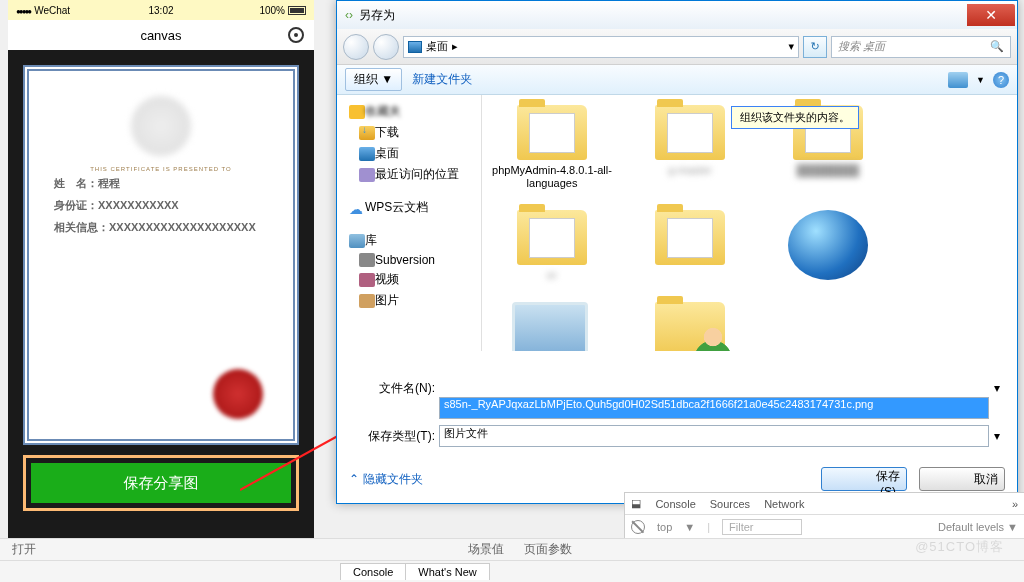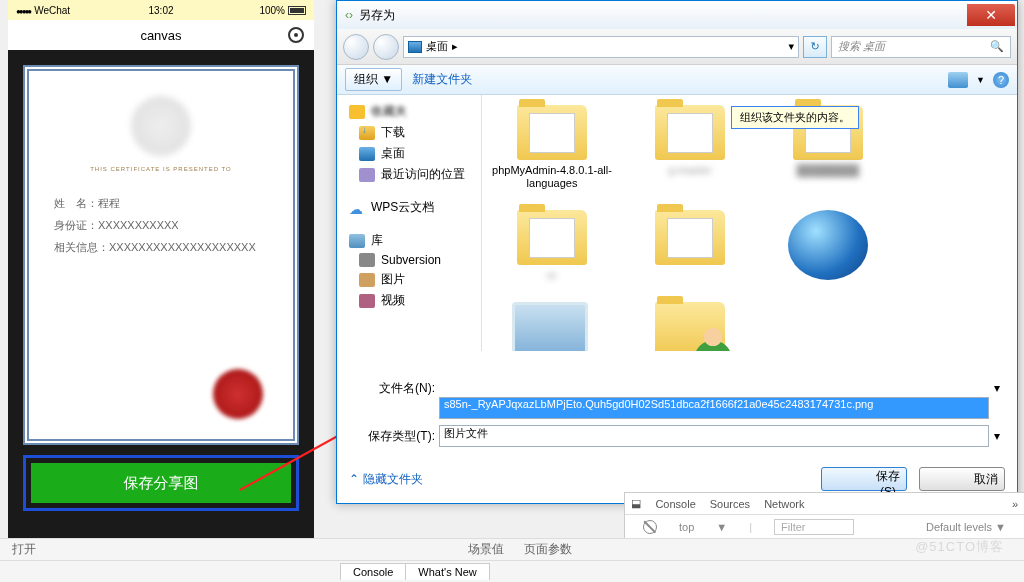--- a/index.html
+++ b/index.html
@@ -10,23 +10,23 @@
 .statusbar { height: 20px; background: #fef9c3; display: flex; justify-content: space-between; align-items: center; padding: 0 8px; font-size: 10px; }
 .dots::before { content: "●●●●●"; letter-spacing: -2px; font-size: 8px; }
 .titlebar { height: 30px; background: #fff; display: flex; align-items: center; justify-content: center; position: relative; font-size: 13px; }
 .target-icon { position: absolute; right: 10px; width: 16px; height: 16px; border: 2px solid #333; border-radius: 50%; display: flex; align-items: center; justify-content: center; }
 .target-icon::after { content: ""; width: 4px; height: 4px; background: #333; border-radius: 50%; }
 .phone-body { padding: 15px; }
 .certificate { background: #fff; border: 6px double #6b8bb5; padding: 15px 15px 30px; text-align: center; position: relative; height: 380px; }
 .cert-badge { width: 60px; height: 60px; background: radial-gradient(circle,#eee,#ddd); border-radius: 50%; margin: 10px auto; filter: blur(3px); }
 .cert-title { font-size: 28px; color: #a08050; letter-spacing: 6px; margin: 10px 0 2px; }
 .cert-sub { font-size: 6px; color: #a08050; letter-spacing: 1px; }
-.cert-info { text-align: left; margin-top: 20px; font-size: 11px; color: #666; line-height: 22px; padding-left: 10px; }
+.cert-info { text-align: left; font-size: 11px; color: #666; line-height: 22px; padding-left: 10px; font-weight: bold; }
 .cert-seal { position: absolute; bottom: 20px; right: 30px; width: 50px; height: 50px; background: radial-gradient(circle,#d03030,#a01010); border-radius: 50%; filter: blur(2px); }
-.share-btn-wrap { border: 3px solid #1d4ed8; padding: 5px; margin-top: 10px; }
+.share-btn-wrap { border: 3px solid #fdba74; padding: 5px; margin-top: 10px; }
 .share-btn { background: #1aad19; color: #fff; text-align: center; height: 40px; line-height: 40px; font-size: 15px; }
 
 
 .arrow { position: absolute; left: 240px; top: 380px; width: 200px; height: 120px; pointer-events: none; }
 .arrow line { stroke: #ff2020; stroke-width: 2; }
 .arrow polygon { fill: #ff2020; }
 
 
 .dialog { position: absolute; left: 336px; top: 0; width: 682px; background: #fff; border: 1px solid #0078d7; box-shadow: 0 0 10px rgba(0,0,0,.3); }
 .dlg-header { height: 28px; background: linear-gradient(#fff,#e8f0f8); display: flex; align-items: center; padding: 0 2px 0 8px; }
@@ -42,21 +42,21 @@
 .search-mag { margin-left: auto; color: #4080c0; font-style: normal; }
 .dlg-toolbar { height: 30px; background: linear-gradient(#f8fcff,#e0f0fc); border-bottom: 1px solid #c0d8e8; display: flex; align-items: center; padding: 0 8px; font-size: 12px; }
 .tb-btn { padding: 2px 8px; border: 1px solid #a0c0e0; border-radius: 2px; background: linear-gradient(#fff,#e0f0ff); margin-right: 10px; }
 .tb-link { color: #1060c0; }
 .tb-right { margin-left: auto; display: flex; gap: 8px; align-items: center; }
 .view-ico { width: 20px; height: 16px; background: linear-gradient(#a0d0f0,#4090d0); border-radius: 2px; }
 .help-ico { width: 16px; height: 16px; background: radial-gradient(circle,#80c0f0,#3080d0); border-radius: 50%; color: #fff; font-size: 11px; display: flex; align-items: center; justify-content: center; }
 .tooltip { position: absolute; left: 370px; top: 105px; background: #ffffe0; border: 1px solid #3b82f6; padding: 3px 8px; font-size: 11px; z-index: 5; margin-left: 24px; }
 .dlg-body { display: flex; height: 256px; }
 .tree { width: 145px; border-right: 1px solid #e0e0e0; padding: 6px 4px; font-size: 12px; overflow: hidden; }
-.tree-item { display: flex; align-items: center; gap: 6px; padding: 2px 4px 2px 18px; white-space: nowrap; }
+.tree-item { display: flex; align-items: center; padding: 2px 4px 2px 18px; white-space: nowrap; }
 .tree-item.fav { padding-left: 8px; }
 .ti { width: 16px; height: 14px; border-radius: 2px; flex-shrink: 0; }
 .ti-star { background: #f8c030; }
 .ti-dl { background: linear-gradient(#f8d060,#e0a020); position: relative; }
 .ti-dl::after { content: "↓"; position: absolute; color: #3090e0; font-size: 10px; left: 3px; top: -2px; font-weight: bold; }
 .ti-desk { background: linear-gradient(#6ab0e8,#2070b0); }
 .ti-recent { background: #a090d0; }
 .ti-wps { color: #4090e0; background: none; font-size: 14px; }
 .ti-lib { background: linear-gradient(#90c0e0,#5090c0); }
 .ti-sub { background: #888; }
@@ -83,21 +83,21 @@
 .hide-folders { color: #1060c0; display: flex; align-items: center; gap: 4px; }
 .btn { width: 86px; height: 24px; border: 1px solid #888; border-radius: 3px; background: linear-gradient(#fff,#e0e0e0); font-size: 12px; margin-left: 12px; padding-left: 48px; }
 .btn.primary { border-color: #3080d0; background: linear-gradient(#f0f8ff,#c8e0f8); }
 
 
 .bottom1 { position: absolute; bottom: 22px; left: 0; right: 0; height: 22px; background: #f5f5f5; border-top: 1px solid #ddd; display: flex; align-items: center; font-size: 12px; padding: 0 12px; color: #666; justify-content: space-between; }
 .bottom1 .spacer { flex: 1; }
 .bottom1 span { margin-left: 20px; }
 .devtabs { position: absolute; right: 0; bottom: 44px; width: 400px; height: 46px; background: #fff; border-top: 1px solid #ccc; border-left: 1px solid #ccc; font-size: 11px; }
 .devtabs-row1 { height: 22px; display: flex; align-items: center; border-bottom: 1px solid #ddd; padding: 0 6px; gap: 14px; color: #555; }
-.devtabs-row2 { height: 24px; display: flex; align-items: center; padding: 0 18px; gap: 22px; color: #888; }
+.devtabs-row2 { height: 24px; display: flex; align-items: center; padding: 0 6px; gap: 12px; color: #888; }
 .no-ico { width: 14px; height: 14px; border: 1.5px solid #888; border-radius: 50%; position: relative; }
 .no-ico::after { content: ""; position: absolute; width: 16px; height: 1.5px; background: #888; transform: rotate(45deg); left: -2px; top: 5px; }
 .filter-box { border: 1px solid #ccc; padding: 1px 6px; color: #aaa; width: 80px; }
 .bottom2 { position: absolute; bottom: 0; left: 0; right: 0; height: 22px; background: #f5f5f5; border-top: 1px solid #ddd; display: flex; align-items: center; padding-left: 340px; font-size: 11px; }
 .bottom2 .tab { padding: 2px 12px; border: 1px solid #ccc; border-bottom: none; background: #fff; margin-right: -1px; }
 .watermark { position: absolute; right: 20px; bottom: 26px; font-size: 13px; color: rgba(0,0,0,.12); letter-spacing: 1px; }
 </style>
 </head>
 <body>
 
@@ -194,26 +194,26 @@
       <div style="height:12px"></div>
       <div class="tree-item fav">
           <span class="ti ti-lib"></span>
           <span>库</span>
         </div>
       <div class="tree-item">
           <span class="ti ti-sub"></span>
           <span>Subversion</span>
         </div>
       <div class="tree-item">
+          <span class="ti ti-vid"></span>
+          <span>视频</span>
+        </div>
+      <div class="tree-item">
           <span class="ti" style="background:#d0a060"></span>
           <span>图片</span>
-        </div>
-      <div class="tree-item">
-          <span class="ti ti-vid"></span>
-          <span>视频</span>
         </div>
     </div>
     <div class="filegrid">
       <div class="file-item">
           <div class="folder">
             <div class="folder-inner"></div>
           </div>
           <div class="file-label">phpMyAdmin-4.8.0.1-all-languages</div>
         </div>
       <div class="file-item">

